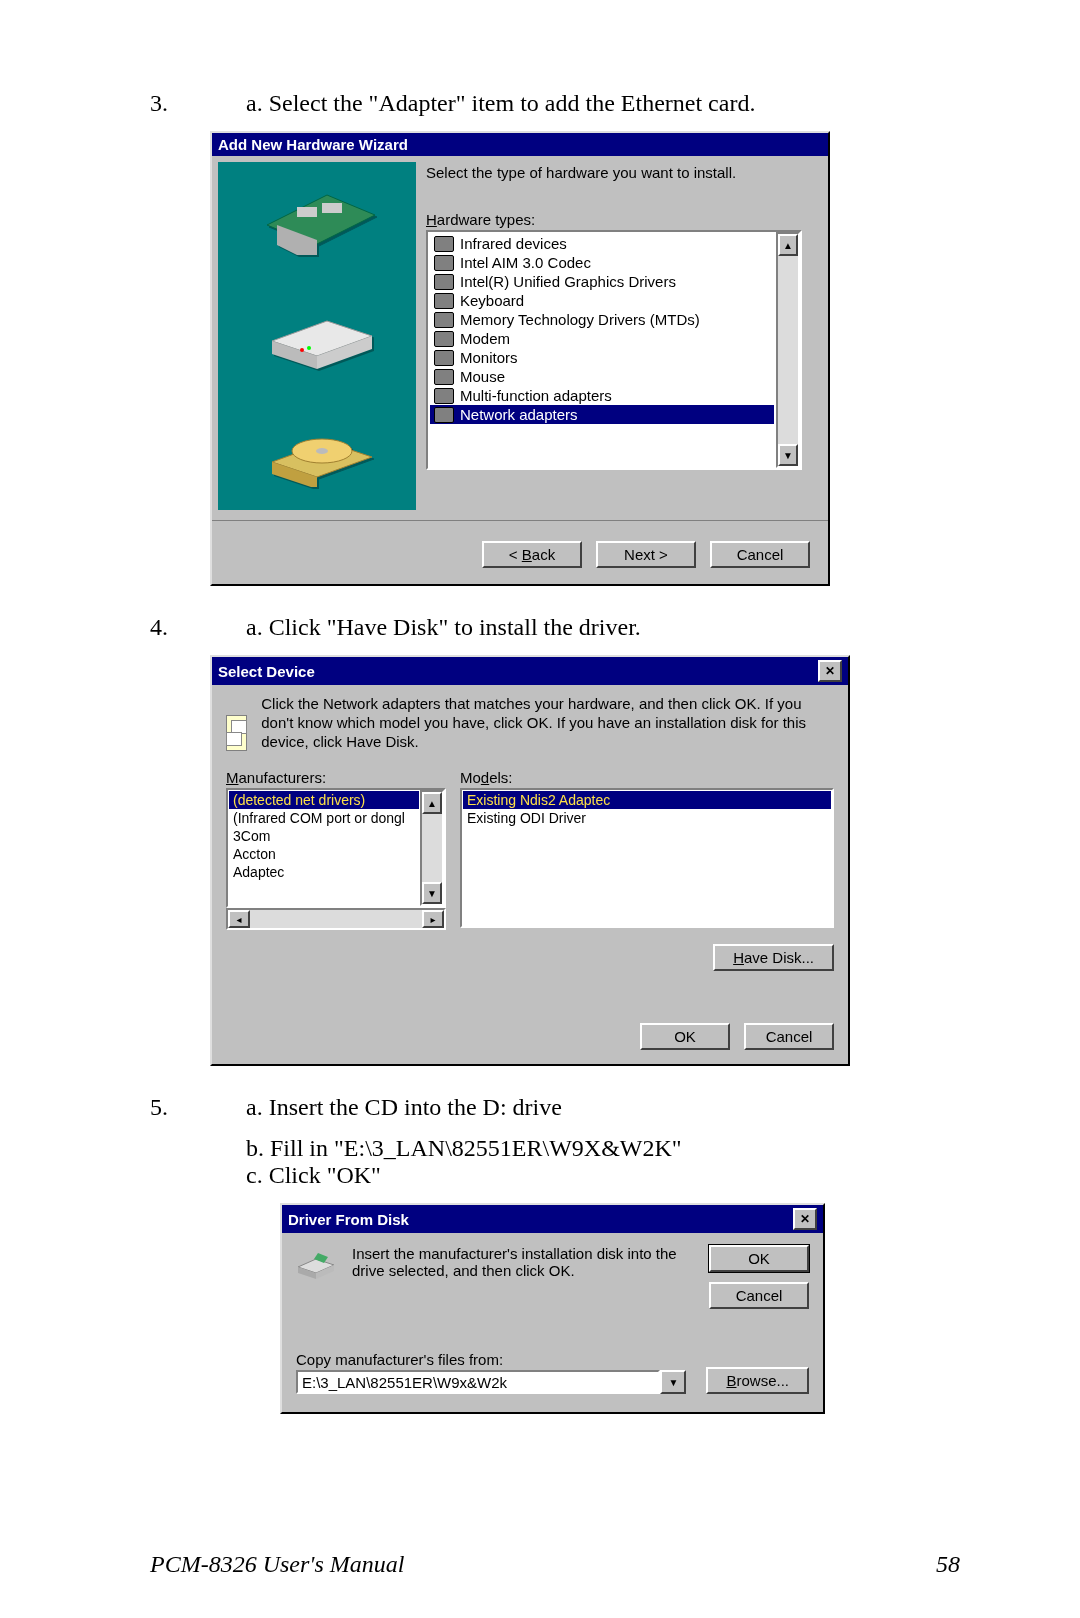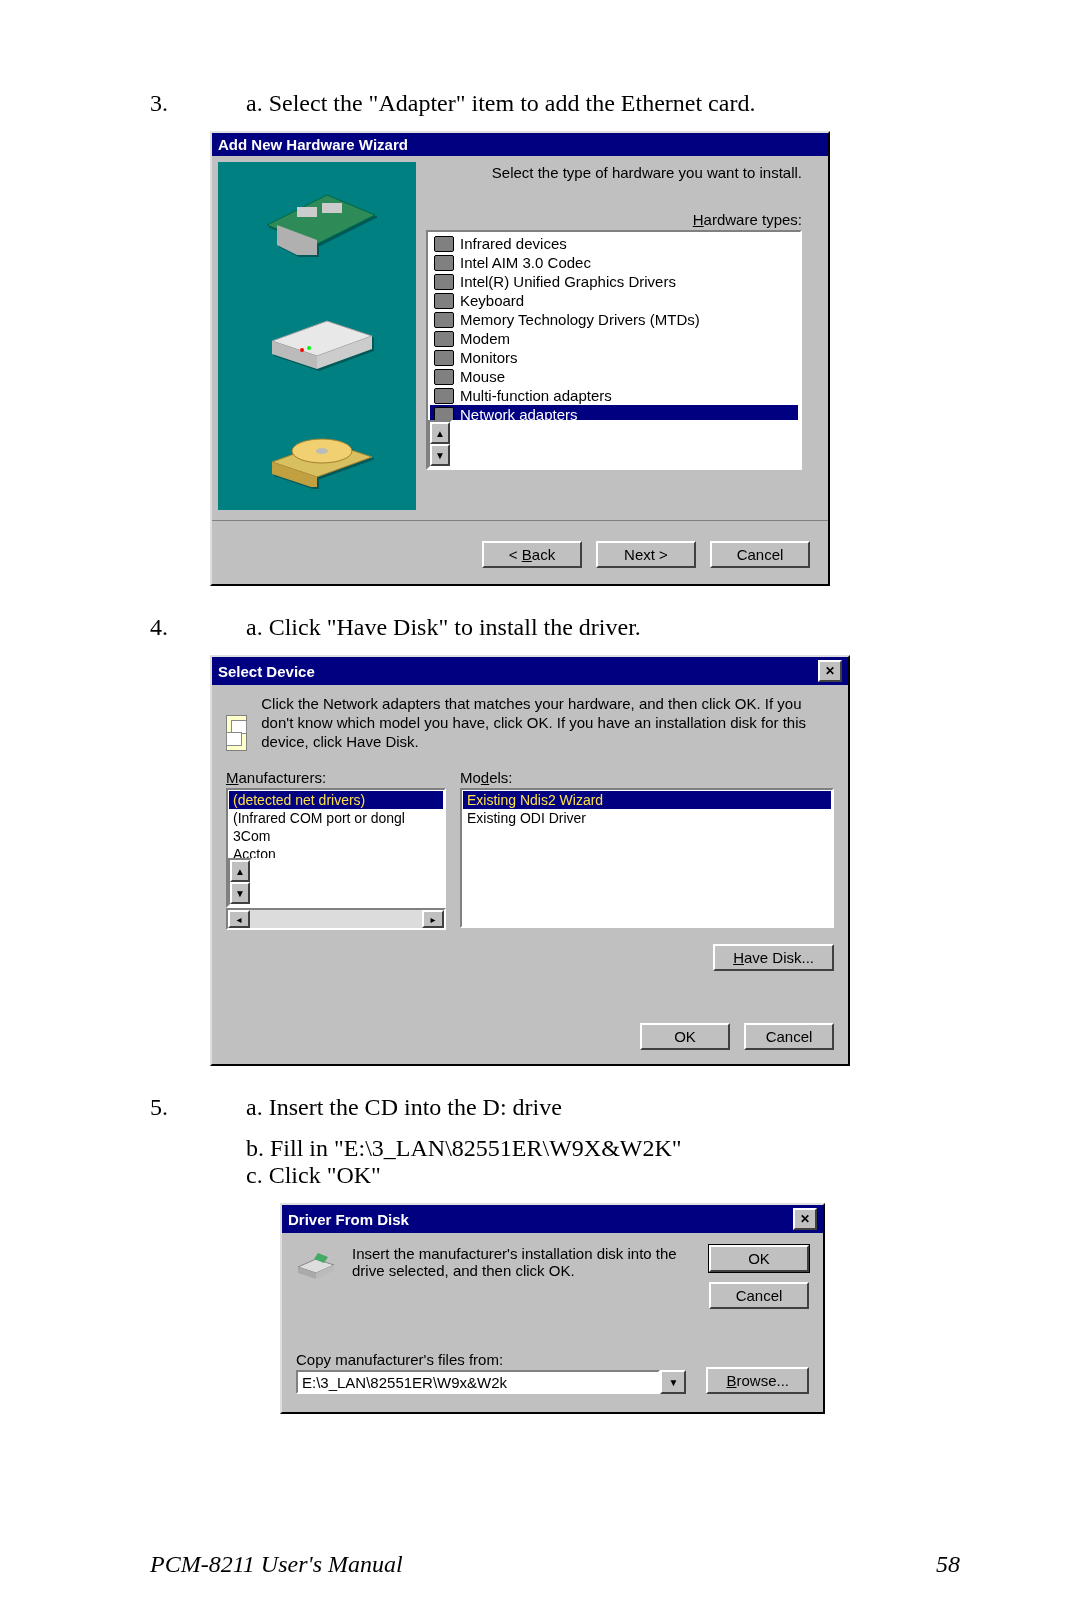--- a/index.html
+++ b/index.html
@@ -71,21 +71,20 @@
   }
   .btn9x.default {
     outline: 1px solid #000;
     outline-offset: 0;
   }
   .sunken {
     background: #fff;
     border: 2px solid;
     border-color: #808080 #fff #fff #808080;
     box-sizing: border-box;
-    flex-direction: column;
   }
   .scrollbar-v {
     width: 20px;
     background: #c0c0c0;
     display: flex;
     flex-direction: column;
     border: 2px solid;
     border-color: #808080 #fff #fff #808080;
   }
   .scrollbar-v .sbtn {
@@ -107,21 +106,21 @@
 
   
   .dlg1 { width: 620px; }
   .dlg1 .body { display:flex; }
   .dlg1 .sidebar {
     width: 198px; height: 348px; margin: 6px;
     background:#008080;
     display:flex; flex-direction:column; justify-content:space-around; align-items:center;
   }
   .dlg1 .sidebar svg { filter: drop-shadow(2px 2px 0 rgba(0,0,0,.3)); }
-  .dlg1 .right { flex:1; padding:6px 26px 6px 4px;text-align:right; }
+  .dlg1 .right { flex:1; padding:6px 26px 6px 4px; }
   .dlg1 .listwrap { display:flex; height: 240px; }
   .dlg1 .list { flex:1; background:#fff; overflow:hidden; padding:2px; }
   .dlg1 .btnrow {
     display:flex; gap:14px; justify-content:flex-end;
     padding: 20px 18px 16px 12px;
     border-top: 1px solid #808080;
     margin-top: 4px;
   }
   .dlg1 .btnrow .btn9x { min-width: 100px; }
 
@@ -308,21 +307,21 @@
         <div class="hsb">
           <div class="sbtn">◂</div>
           <div class="track"></div>
           <div class="sbtn">▸</div>
         </div>
       </div>
       <div class="models">
         <div class="colhead">Mo<span class="u">d</span>els:</div>
         <div class="listbox sunken" style="height:140px;">
           <div class="inner" id="modelslist">
-              <div class="sel">Existing Ndis2 Wizard</div>
+              <div class="sel">Existing Ndis2 Adaptec</div>
               <div>Existing ODI Driver</div>
             </div>
         </div>
       </div>
     </div>
     <div class="rowbtns">
       <div class="btn9x"><span class="u">H</span>ave Disk...</div>
     </div>
     <div class="rowbtns2">
       <div class="btn9x">OK</div>
@@ -365,15 +364,15 @@
           <input value="E:\3_LAN\82551ER\W9x&amp;W2k" style="">
           <div class="drop">▼</div>
         </div>
       </div>
       <div class="btn9x" style="min-width:96px;"><span class="u">B</span>rowse...</div>
     </div>
   </div>
 </div>
 
 <div class="footer">
-  <div class="left">PCM-8211 User's Manual</div>
+  <div class="left">PCM-8326 User's Manual</div>
   <div>58</div>
 </div>
 
 </body></html>

